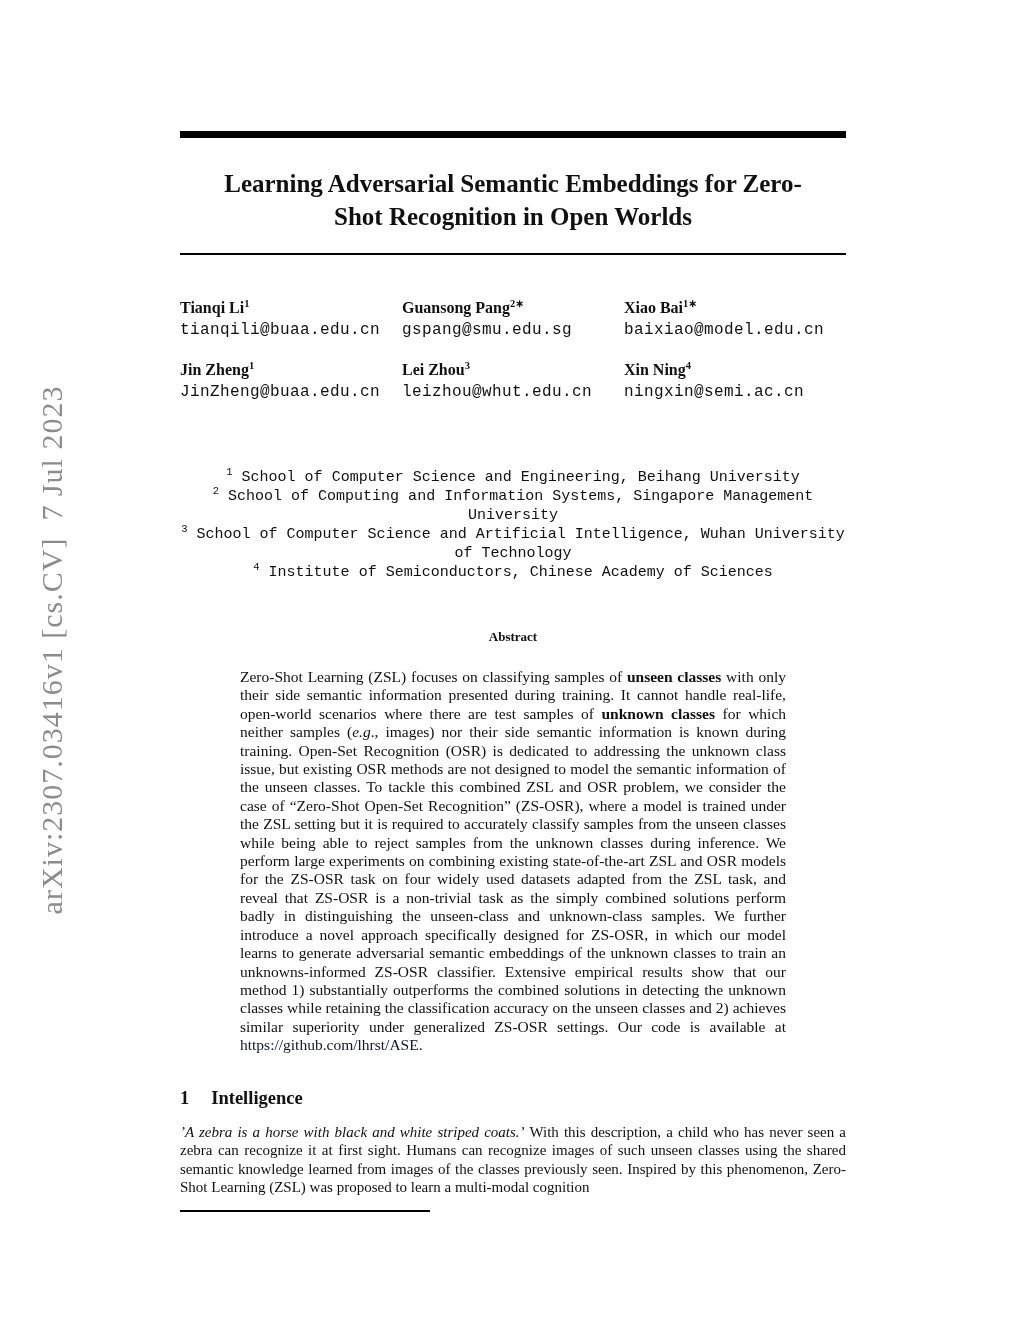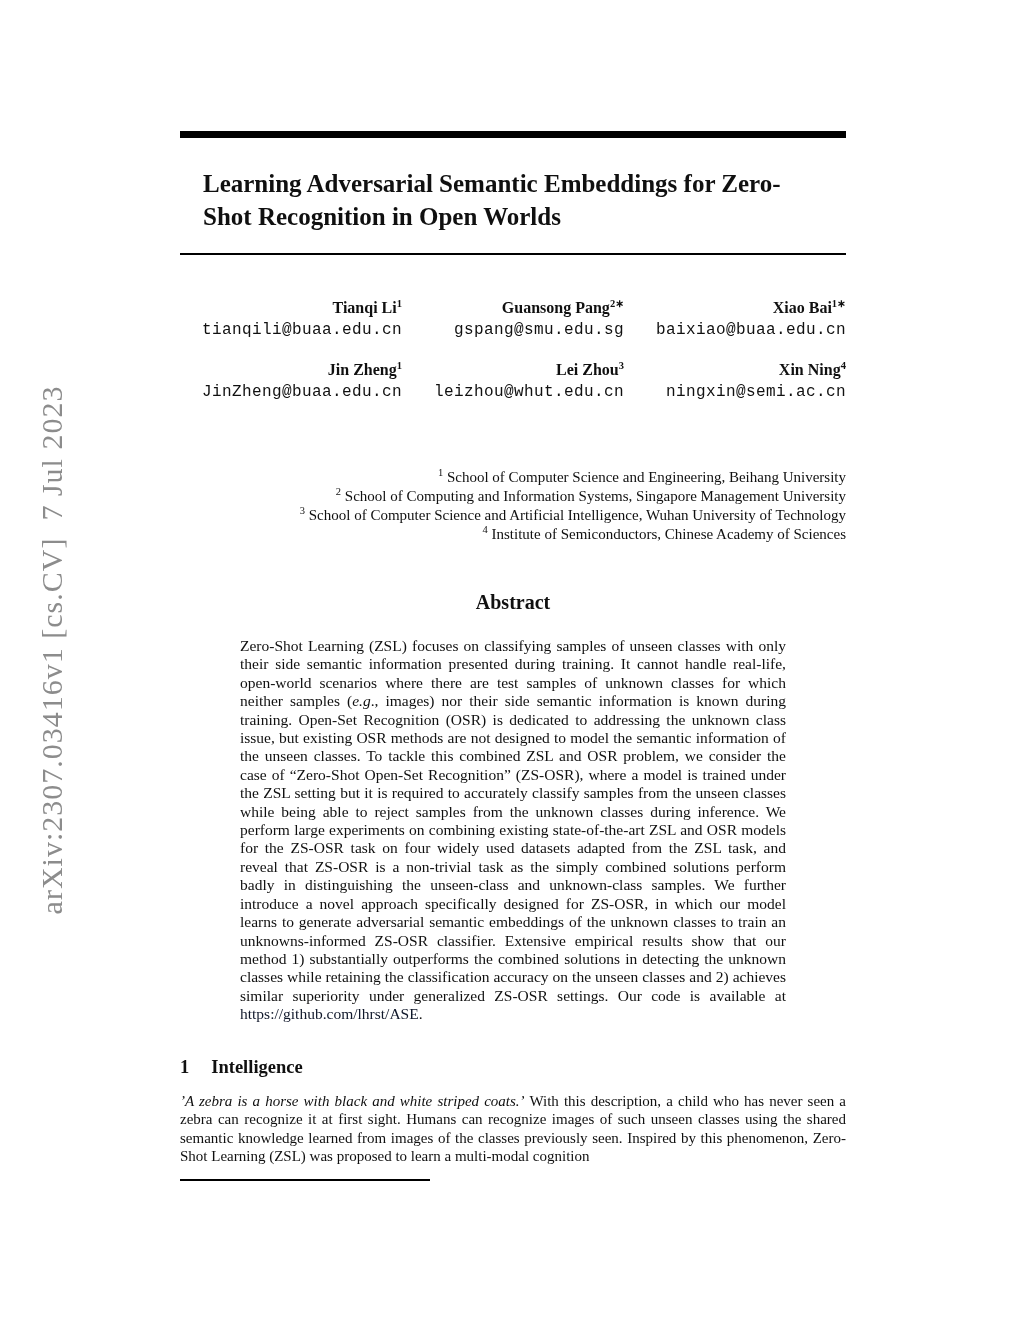--- a/index.html
+++ b/index.html
@@ -26,57 +26,58 @@
   .content {
     position: absolute;
     left: 180px;
     top: 0;
     width: 666px;
   }
   .bar-thick { margin-top: 131px; height: 7px; background: #000; }
   .title {
     margin: 30px auto 0;
     max-width: 620px;
+    text-align: center;
     font-size: 25px;
     font-weight: bold;
     line-height: 32.5px;
   }
   .rule-thin { margin-top: 20px; height: 2px; background: #000; }
   .authors { margin-top: 44px; display: flex; flex-wrap: wrap; }
-  .author { width: 33.33%; text-align: right; margin-bottom: 22px; }
+  .author { width: 33.33%; text-align: left; margin-bottom: 22px; }
   .author .name { font-weight: bold; font-size: 16px; }
   .author .email {
     font-family: "Liberation Mono", monospace;
     font-size: 16px;
     letter-spacing: 0.4px;
     margin-top: 4px;
     white-space: nowrap;
   }
   sup { font-size: 10.5px; line-height: 0; }
-  .affiliations { margin-top: 45px; text-align: right; font-size: 15px; line-height: 19px; }
-  .abstract-heading { margin-top: 47px; text-align: center; font-size: 20px; font-weight: bold; }
+  .affiliations { margin-top: 45px; text-align: center; font-size: 15px; line-height: 19px; font-family: Liberation Mono, monospace; }
+  .abstract-heading { margin-top: 47px; text-align: center; font-size: 13px; font-weight: bold; }
   .abstract-body {
     margin-top: 23px;
     margin-left: 60px;
     width: 546px;
     text-align: justify;
     font-size: 15.5px;
     line-height: 18.4px;
   }
   .section-heading { margin-top: 33px; font-size: 18.5px; font-weight: bold; }
   .section-number { display: inline-block; margin-right: 22px; }
   .intro {
     margin-top: 14px;
     text-align: justify;
     font-size: 15px;
     line-height: 18.5px;
   }
   .footnote-rule { margin-top: 13px; width: 250px; height: 2px; background: #000; }
   .footnote { margin-top: 4px; font-size: 13.5px; text-indent: 20px; }
-  .b { font-weight: normal; }
+  .b { font-weight: bold; }
   .i { font-style: italic; }
   .link { color: #0f172a; text-decoration: none; cursor: pointer; }
 </style>
 </head>
 <body>
 
 <div class="page">
 
   <div class="watermark">arXiv:2307.03416v1 [cs.CV]  7 Jul 2023</div>
 
@@ -92,21 +93,21 @@
       <div class="author">
         <div class="name"><span>Tianqi Li</span><sup>1</sup></div>
         <div class="email">tianqili@buaa.edu.cn</div>
       </div>
       <div class="author">
         <div class="name"><span>Guansong Pang</span><sup>2∗</sup></div>
         <div class="email">gspang@smu.edu.sg</div>
       </div>
       <div class="author">
         <div class="name"><span>Xiao Bai</span><sup>1∗</sup></div>
-        <div class="email">baixiao@buaa.edu.cn</div>
+        <div class="email">baixiao@model.edu.cn</div>
       </div>
       <div class="author">
         <div class="name"><span>Jin Zheng</span><sup>1</sup></div>
         <div class="email">JinZheng@buaa.edu.cn</div>
       </div>
       <div class="author">
         <div class="name"><span>Lei Zhou</span><sup>3</sup></div>
         <div class="email">leizhou@whut.edu.cn</div>
       </div>
       <div class="author">

